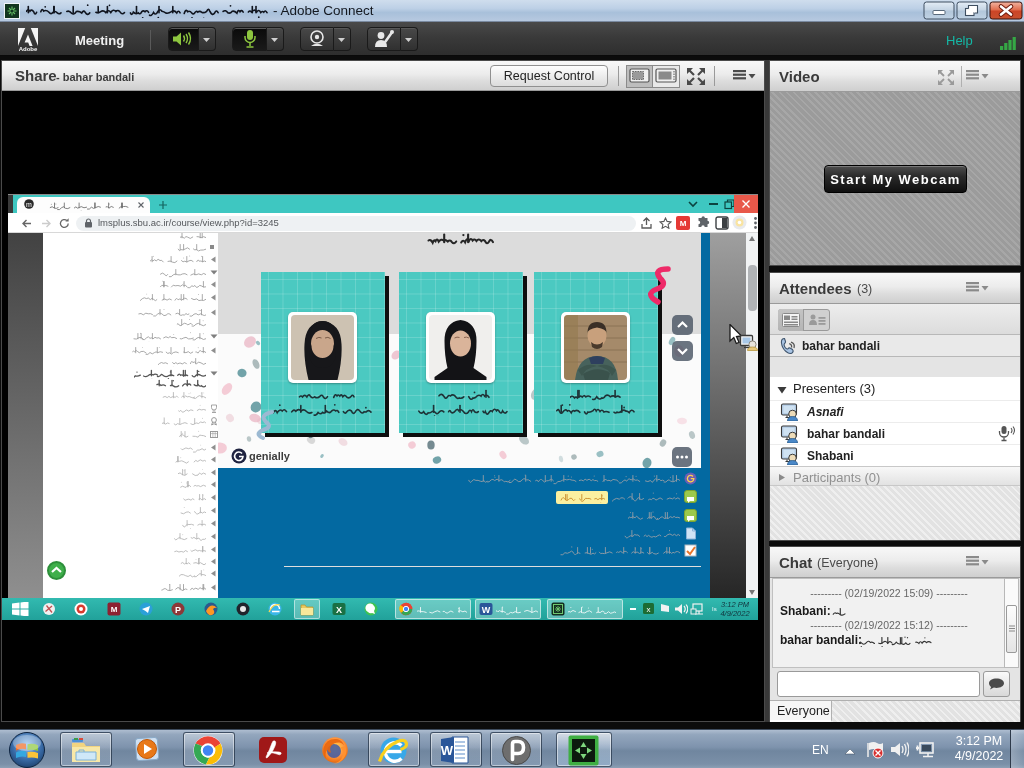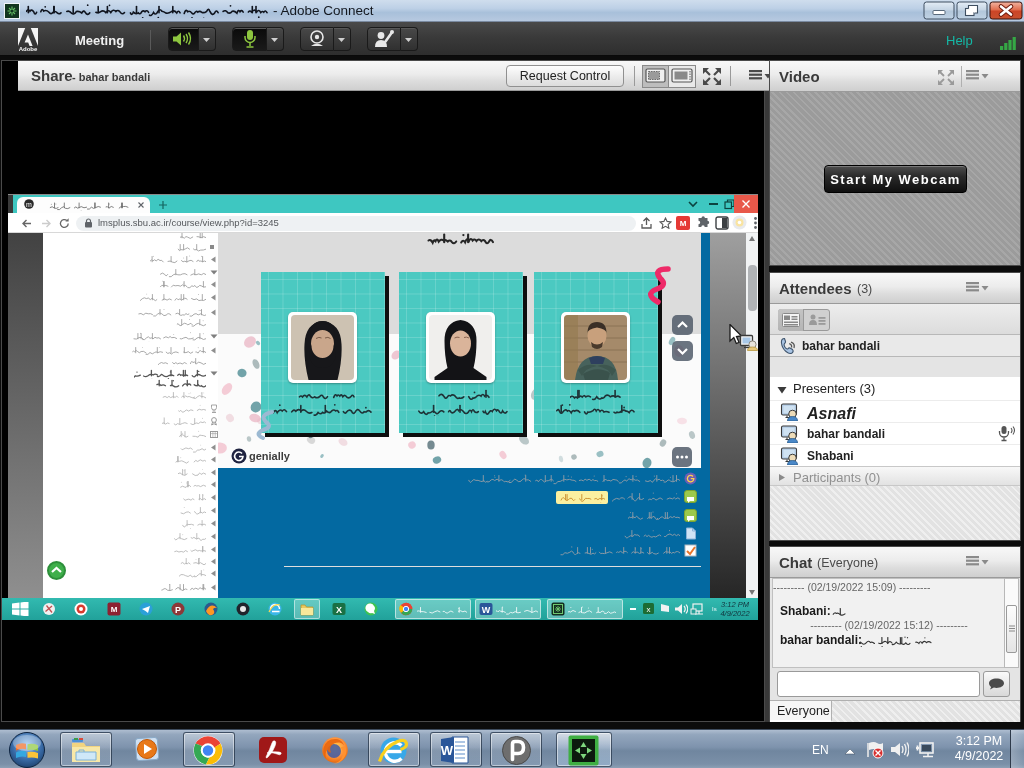--- a/index.html
+++ b/index.html
@@ -139,21 +139,21 @@
 <svg class="abs" style="left:1000px;top:36px" width="20" height="14">
       <g fill="#35a845">
         <rect x="0" y="10" width="3.2" height="4"></rect>
         <rect x="4.2" y="7" width="3.2" height="7"></rect>
         <rect x="8.4" y="4" width="3.2" height="10"></rect>
         <rect x="12.6" y="1" width="3.2" height="13"></rect>
       </g>
     </svg>
 <div class="abs" style="left:764px;top:60px;width:5px;height:662px;background:#383838"></div>
 <div class="abs" style="left:1px;top:60px;width:764px;height:662px;background:#000;border:1px solid #4a4a4a">
-<div class="podhead abs" style="left:16px;top:0;width:762px;height:30px">
+<div class="podhead abs" style="left:0;top:0;width:762px;height:30px">
 <div class="abs" style="left:13px;top:6px;font-size:15px;font-weight:bold;color:#3a3a3a">Share</div>
 <div class="abs" style="left:54px;top:10px;font-size:11px;font-weight:bold;color:#3a3a3a">- bahar bandali</div>
 <div class="abs" style="left:488px;top:4px;width:118px;height:22px;background:linear-gradient(180deg,#fefefe,#e9e9e9 60%,#dcdcdc);border:1px solid #909090;border-radius:4px;text-align:center;font-size:12.5px;color:#222;line-height:20px">Request Control</div>
 <div class="abs" style="left:616px;top:5px;width:1px;height:20px;background:#9a9a9a"></div>
 <svg class="abs" style="left:624px;top:4px" width="54" height="23">
 <rect x="0.5" y="0.5" width="26" height="22" fill="#bdbdbd" stroke="#8a8a8a"></rect>
           <rect x="26.5" y="0.5" width="27" height="22" fill="#e9e9e9" stroke="#8a8a8a"></rect>
 <rect x="27" y="1" width="26" height="21" fill="#e9e9e9"></rect>
 <g>
             <rect x="4" y="4" width="19" height="13" rx="1.5" fill="#f0f0f0" stroke="#555" stroke-width="1.2"></rect>
@@ -1213,21 +1213,21 @@
 <div class="abs" style="left:23px;top:4px;font-size:13px;color:#222">Presenters (3)</div>
 </div>
 <div class="abs" style="left:0;top:127px;width:250px;height:22px;background:#fff;border-top:1px solid #ececec">
 <svg class="abs" style="left:10px;top:2px" width="20" height="18">
           <rect x="1.5" y="1" width="15" height="11" rx="1.5" fill="#b8d0e8" stroke="#3a3a3a" stroke-width="1.1"></rect>
           <rect x="3.5" y="3" width="11" height="7" fill="#cfe2f2"></rect>
           <path d="M5.5 14.5h7M7 12.5v2M11 12.5v2" stroke="#3a3a3a" stroke-width="1.1"></path>
           <circle cx="12.5" cy="11" r="3.8" fill="#eedcb8" stroke="#3a3a3a" stroke-width="1"></circle>
           <path d="M7.5 18q0-4.5 5-4.5t5 4.5z" fill="#4a88c8" stroke="#2a5a8a" stroke-width="0.8"></path>
         </svg>
-<div class="abs" style="left:37px;top:4px;font-size:16px;font-weight:bold;color:#222;font-style:italic;">Asnafi</div>
+<div class="abs" style="left:37px;top:4px;font-size:12px;font-weight:bold;color:#222;font-style:italic;">Asnafi</div>
 </div>
 <div class="abs" style="left:0;top:149px;width:250px;height:22px;background:#fff;border-top:1px solid #ececec">
 <svg class="abs" style="left:10px;top:2px" width="20" height="18">
           <rect x="1.5" y="1" width="15" height="11" rx="1.5" fill="#b8d0e8" stroke="#3a3a3a" stroke-width="1.1"></rect>
           <rect x="3.5" y="3" width="11" height="7" fill="#cfe2f2"></rect>
           <path d="M5.5 14.5h7M7 12.5v2M11 12.5v2" stroke="#3a3a3a" stroke-width="1.1"></path>
           <circle cx="12.5" cy="11" r="3.8" fill="#eedcb8" stroke="#3a3a3a" stroke-width="1"></circle>
           <path d="M7.5 18q0-4.5 5-4.5t5 4.5z" fill="#4a88c8" stroke="#2a5a8a" stroke-width="0.8"></path>
         </svg>
 <div class="abs" style="left:37px;top:4px;font-size:12px;font-weight:bold;color:#222;">bahar bandali</div>
@@ -1265,21 +1265,21 @@
         <svg class="abs" style="left:196px;top:9px" width="24" height="13">
           <g fill="#8a8a8a">
             <rect x="0" y="0" width="13" height="2.2"></rect>
             <rect x="0" y="3.6" width="13" height="2.2"></rect>
             <rect x="0" y="7.2" width="13" height="2.2"></rect>
             <path d="M15.5 4l7 0-3.5 4.5z"></path>
           </g>
         </svg>
       </div>
 <div class="abs" style="left:2px;top:31px;width:232px;height:90px;background:#f1f1f1;border:1px solid #c0c0c0;border-right:none">
-<div class="abs" style="left:0;top:2px;width:232px;font-size:10.5px;color:#666">--------- (02/19/2022 15:09) ---------</div>
+<div class="abs" style="left:0;top:8px;width:232px;text-align:center;font-size:10.5px;color:#666">--------- (02/19/2022 15:09) ---------</div>
 <div class="abs" style="left:7px;top:25px;font-size:12px;font-weight:bold;color:#1a1a1a">Shabani:</div>
 <svg class="abs" style="left:57px;top:27px" width="16" height="12">
           <path d="M10.3 8.3 L10.3 2.5" stroke="#333" stroke-width="1.15" stroke-linecap="round" fill="none"></path>
           <path d="M15.0 7.9 Q12.5 10.1 10.0 8.4 Q8.1 6.4 6.3 7.4 Q4.7 6.1 3.2 8.3" stroke="#333" stroke-width="1.15" stroke-linecap="round" fill="none"></path>
         </svg>
 <div class="abs" style="left:0;top:40px;width:232px;text-align:center;font-size:10.5px;color:#666">--------- (02/19/2022 15:12) ---------</div>
 <div class="abs" style="left:7px;top:54px;font-size:12px;font-weight:bold;color:#1a1a1a">bahar bandali:</div>
 <svg class="abs" style="left:86px;top:56px" width="74" height="12">
           <path d="M72.0 7.6 Q69.7 5.5 67.5 7.6 Q65.3 4.8 63.1 8.1 Q61.5 5.3 59.9 8.4 Q58.3 6.7 56.6 7.2" stroke="#333" stroke-width="1.15" stroke-linecap="round" fill="none"></path>
           <path d="M41.4 8.3 L41.4 2.5" stroke="#333" stroke-width="1.15" stroke-linecap="round" fill="none"></path>

